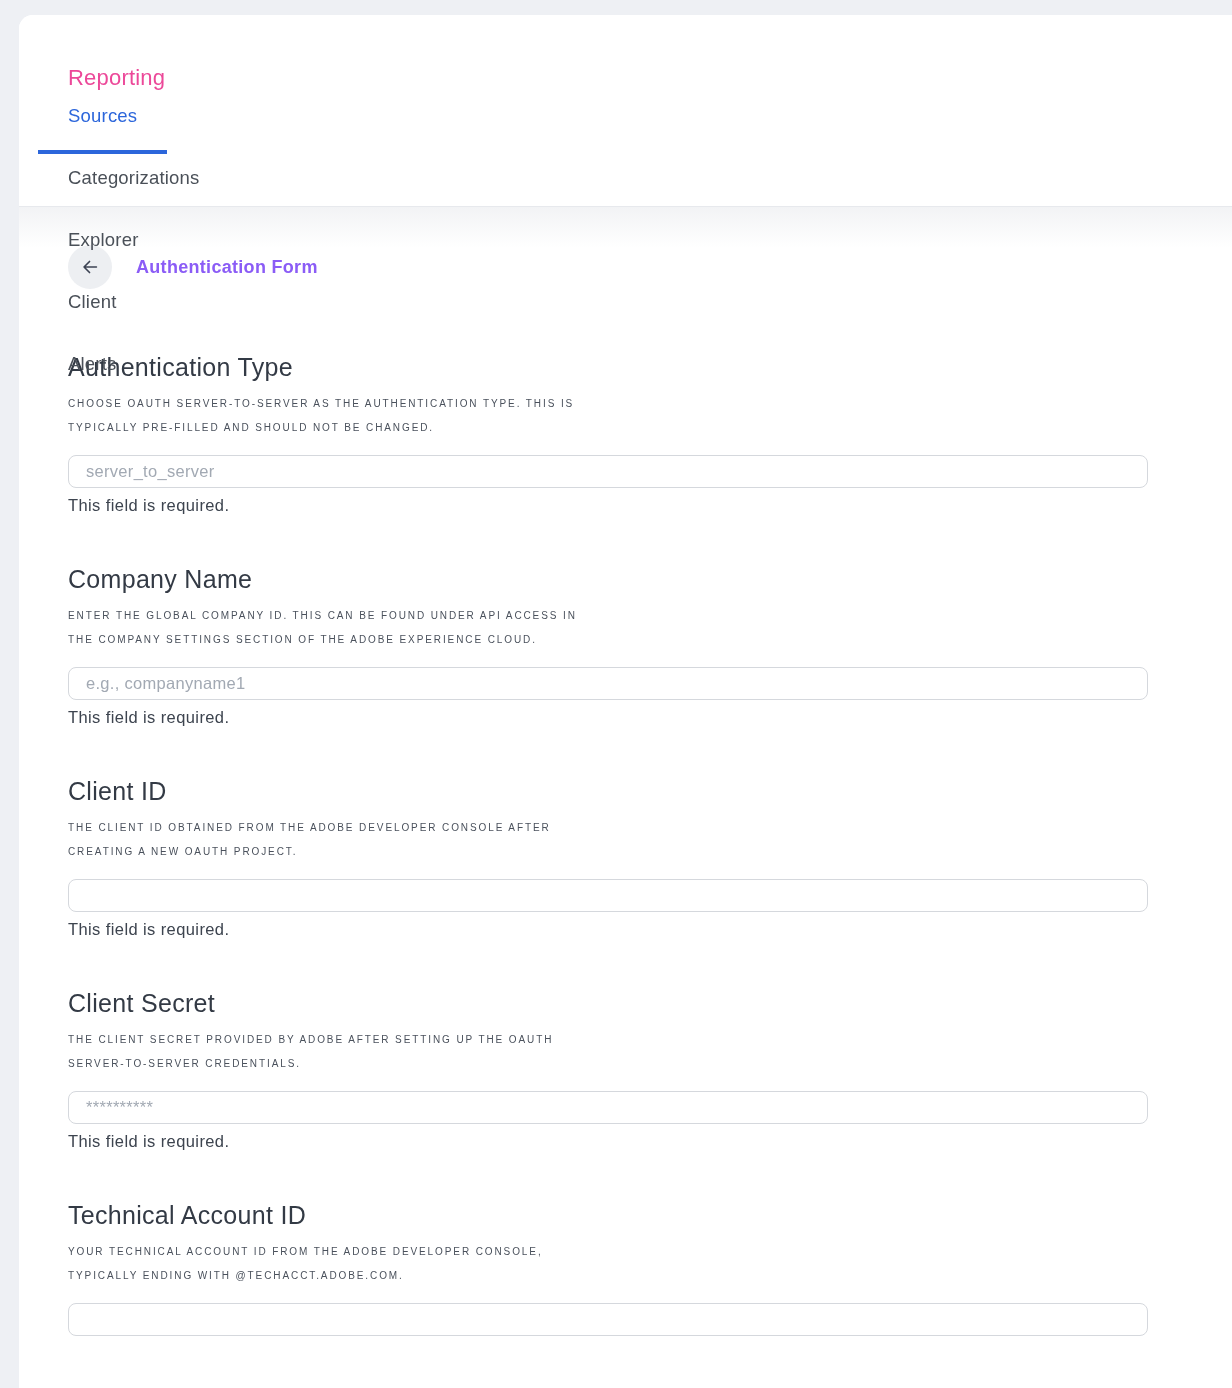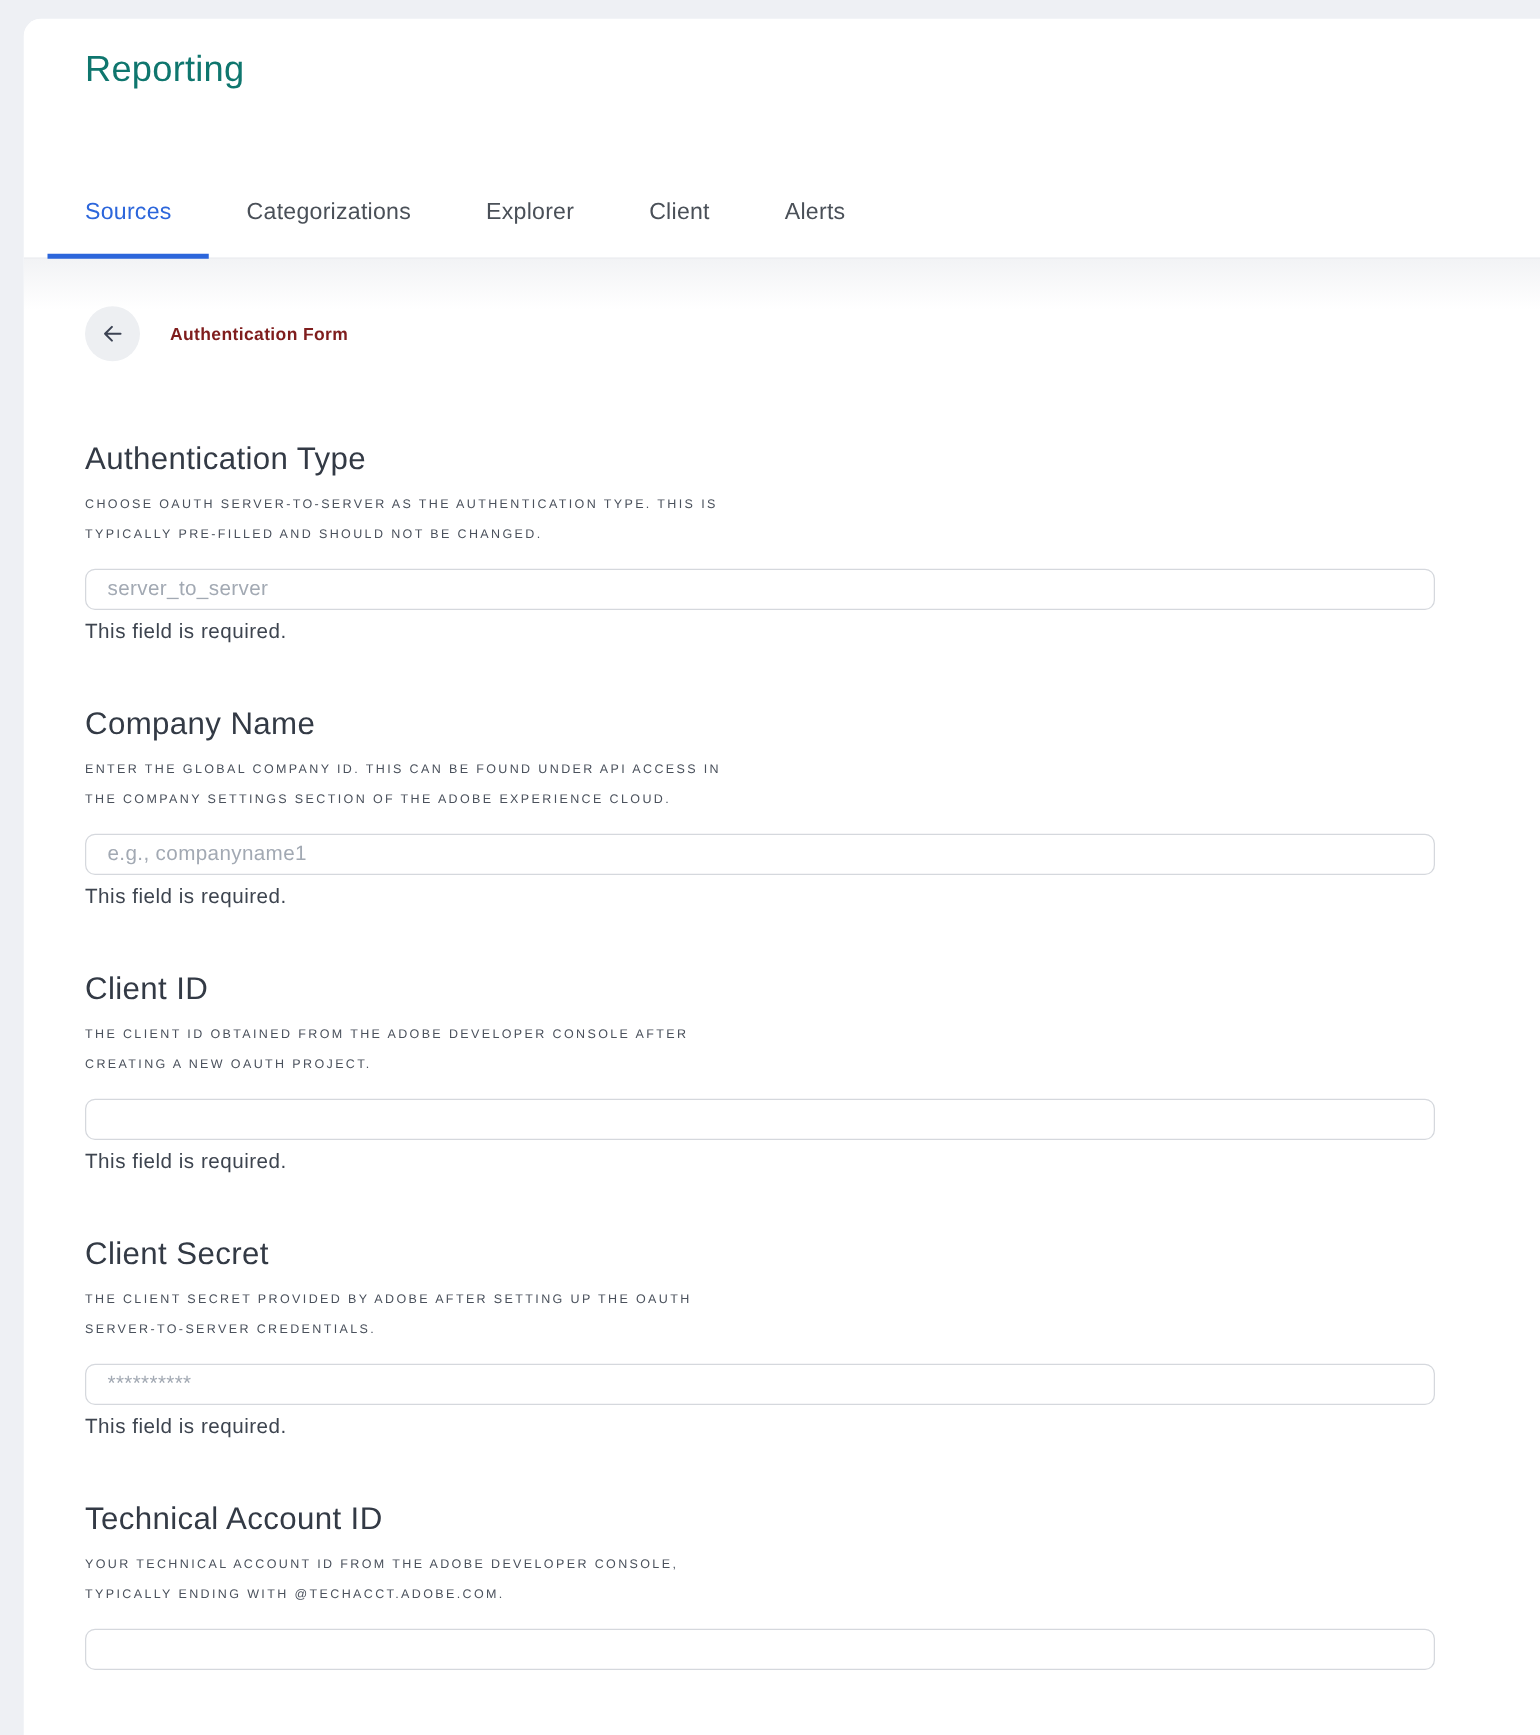--- a/index.html
+++ b/index.html
@@ -20,31 +20,32 @@
     height: 192px;
     padding: 0 0 0 49px;
     display: flex;
     flex-direction: column;
     border-bottom: 1px solid #e7e9ed;
     background: #ffffff;
     position: relative;
     z-index: 2;
   }
   .page-title {
-    margin-top: 25px;
-    font-size: 29px;
+    margin-top: 50px;
+    font-size: 22px;
     font-weight: 400;
-    color: #0f766e;
+    color: #ec4899;
     letter-spacing: 0.2px;
   }
   .tabs {
     margin-top: auto;
     margin-left: -30px;
     display: flex;
     align-items: flex-start;
+    flex-direction: column;
   }
   .tab {
     appearance: none;
     background: none;
     border: none;
     font-family: inherit;
     font-size: 18.5px;
     color: #4a5058;
     padding: 14px 30px 23px 30px;
     border-bottom: 4px solid transparent;
@@ -79,23 +80,23 @@
     background: #edeff2;
     border: none;
     cursor: pointer;
     display: flex;
     align-items: center;
     justify-content: center;
     flex: 0 0 auto;
   }
   .breadcrumb-title {
     margin-left: 24px;
-    font-size: 14px;
+    font-size: 18px;
     font-weight: 700;
-    color: #7f1d1d;
+    color: #8b5cf6;
     letter-spacing: 0.3px;
   }
   .form { margin-top: 63px; }
   .field { margin-bottom: 49px; }
   .field-title {
     font-size: 25px;
     font-weight: 400;
     color: #333a45;
     letter-spacing: 0.3px;
     line-height: 30px;

